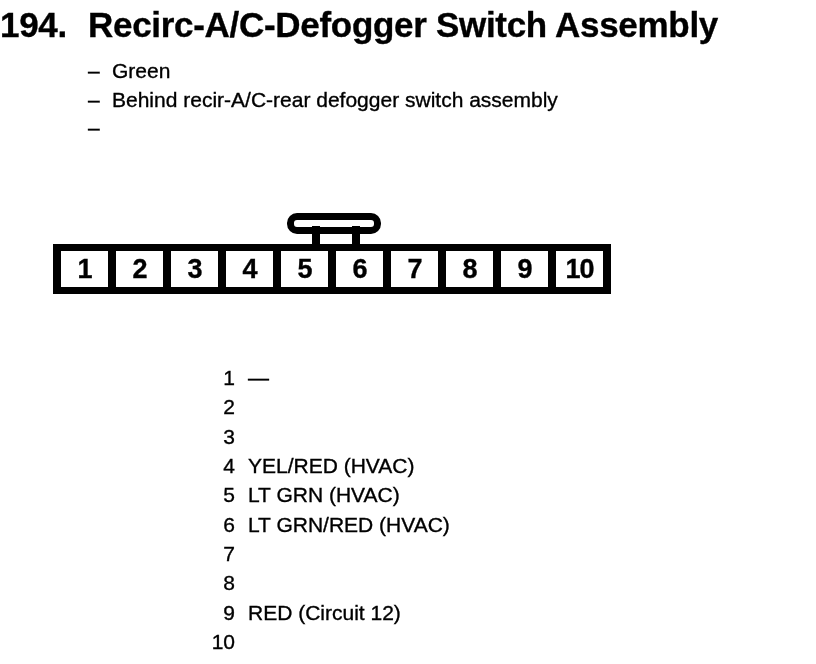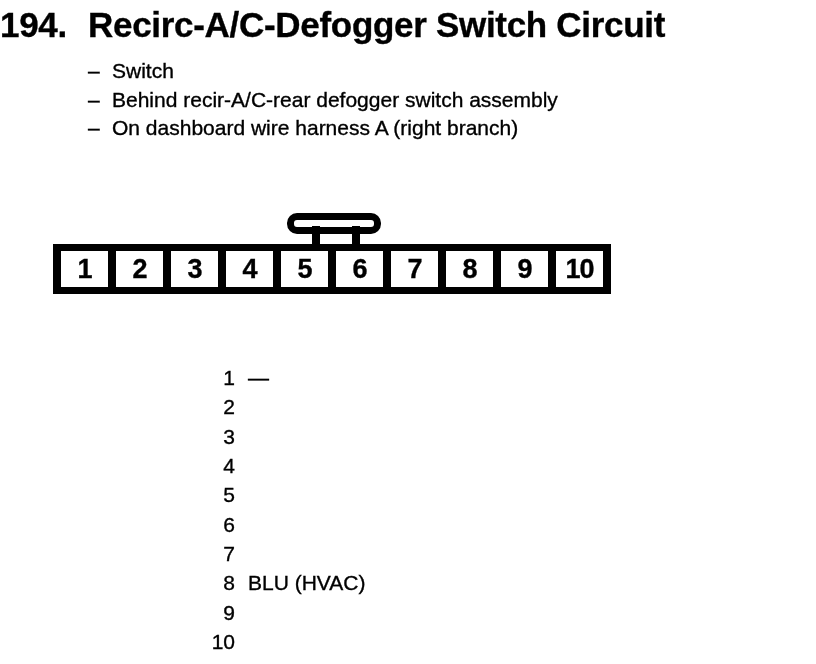--- a/index.html
+++ b/index.html
@@ -97,38 +97,37 @@
   .pin-num { width: 85px; flex: 0 0 85px; text-align: right; }
   .pin-wire { margin-left: 13px; }
 </style>
 </head>
 <body>
 
 <div class="page">
 
   <div class="title-row">
     <span class="title-num">194.</span>
-    <span class="title-text">Recirc-A/C-Defogger Switch Circuit</span>
+    <span class="title-text">Recirc-A/C-Defogger Switch Assembly</span>
   </div>
 
   <div class="notes">
 
       <div class="note-line">
         <span class="note-dash">–</span>
-        <span class="note-text">Switch</span>
+        <span class="note-text">Green</span>
       </div>
 
       <div class="note-line">
         <span class="note-dash">–</span>
         <span class="note-text">Behind recir-A/C-rear defogger switch assembly</span>
       </div>
 
       <div class="note-line">
         <span class="note-dash">–</span>
-        <span class="note-text">On dashboard wire harness A (right branch)</span>
       </div>
     </div>
 
   <div class="latch-bar"></div>
   <div class="latch-leg left"></div>
   <div class="latch-leg right"></div>
 
   <div class="connector">
 
       <div class="pin-cell">
@@ -182,41 +181,44 @@
       <div class="pin-row">
         <span class="pin-num">2</span>
       </div>
 
       <div class="pin-row">
         <span class="pin-num">3</span>
       </div>
 
       <div class="pin-row">
         <span class="pin-num">4</span>
+        <span class="pin-wire">YEL/RED (HVAC)</span>
       </div>
 
       <div class="pin-row">
         <span class="pin-num">5</span>
+        <span class="pin-wire">LT GRN (HVAC)</span>
       </div>
 
       <div class="pin-row">
         <span class="pin-num">6</span>
+        <span class="pin-wire">LT GRN/RED (HVAC)</span>
       </div>
 
       <div class="pin-row">
         <span class="pin-num">7</span>
       </div>
 
       <div class="pin-row">
         <span class="pin-num">8</span>
-        <span class="pin-wire">BLU (HVAC)</span>
       </div>
 
       <div class="pin-row">
         <span class="pin-num">9</span>
+        <span class="pin-wire">RED (Circuit 12)</span>
       </div>
 
       <div class="pin-row">
         <span class="pin-num">10</span>
       </div>
     </div>
 
 </div>
 
 </body></html>

